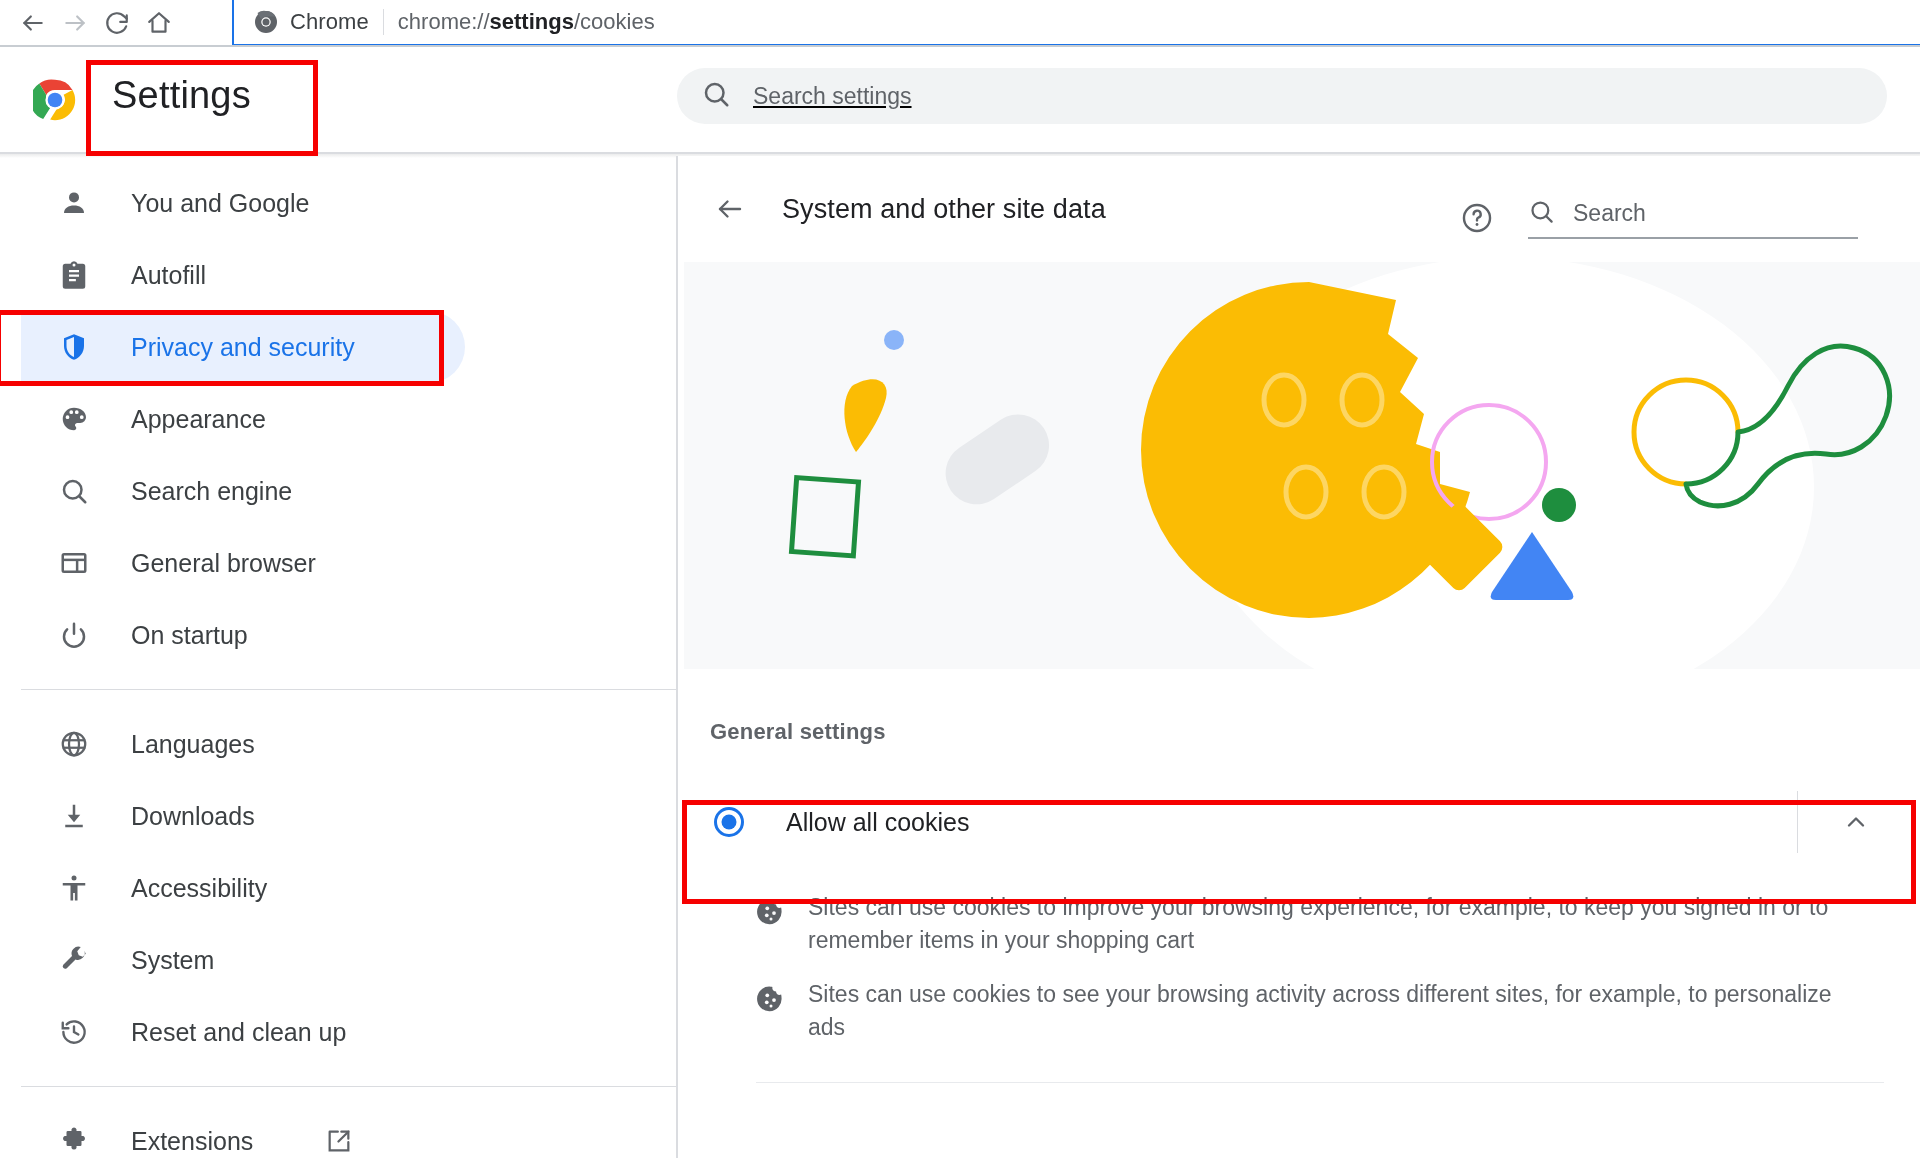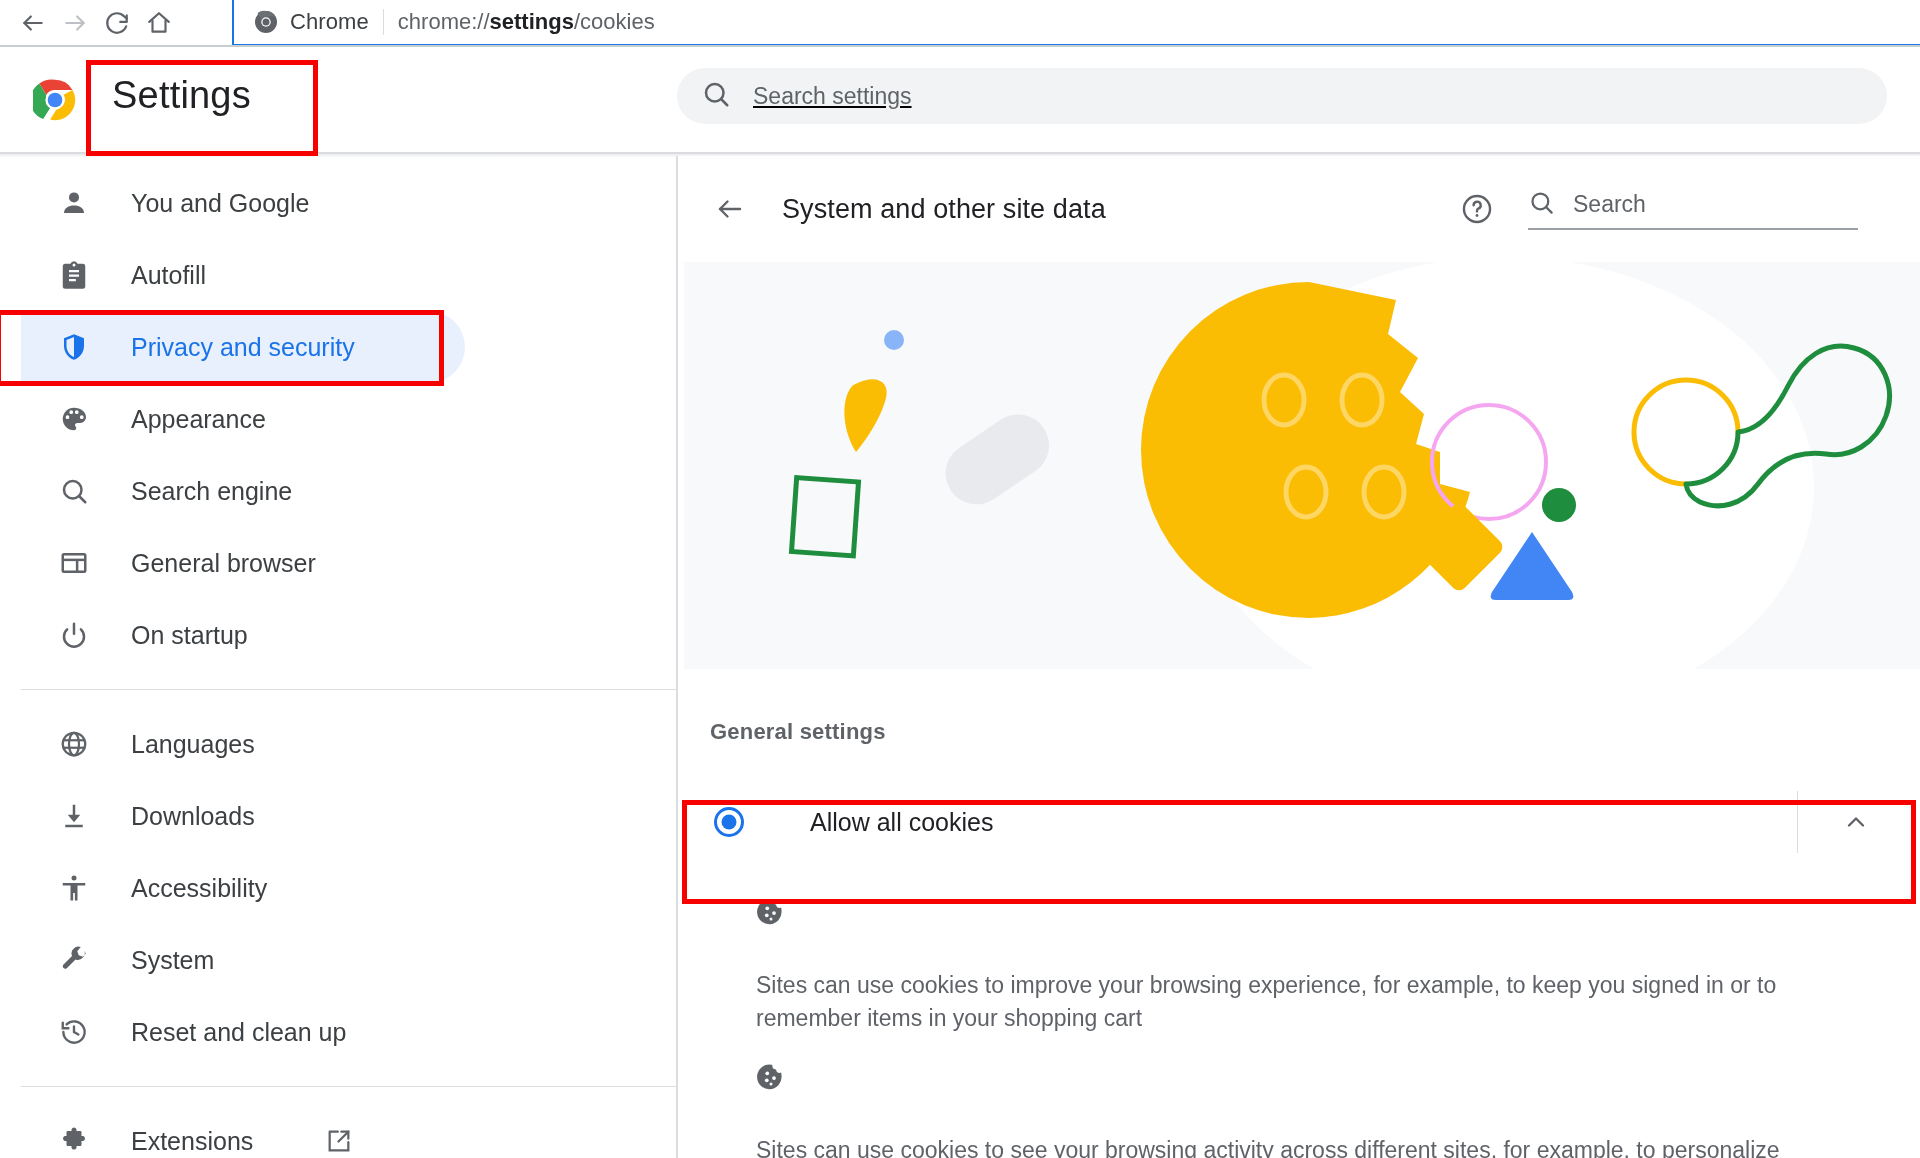--- a/index.html
+++ b/index.html
@@ -134,21 +134,21 @@
     position: relative;
   }
   .back-btn {
     width: 48px; height: 48px; display: flex; align-items: center; justify-content: center;
     color: #5f6368; flex: 0 0 48px;
   }
   .content-title {
     font-size: 27px; color: #202124; margin-left: 28px; letter-spacing: .1px;
   }
   .header-right {
-    position: absolute; right: 62px; top: 0; height: 106px;
+    position: absolute; right: 62px; top: 9px; height: 106px;
     display: flex; align-items: center; gap: 34px;
   }
   .help-btn { color: #5f6368; display: flex; align-items: center; }
   .hsearch {
     display: flex; align-items: center; gap: 18px;
     border-bottom: 2px solid #9aa0a6; padding-bottom: 8px; width: 330px;
   }
   .hsearch svg { color: #5f6368; flex: 0 0 auto; }
   .hsearch .ph { font-size: 23px; color: #5f6368; }
 
@@ -160,21 +160,21 @@
   }
   .banner svg { display: block; }
 
   
   .gen-label {
     font-size: 22px; color: #5f6368; font-weight: 700;
     margin: 50px 0 0 32px; letter-spacing: .2px;
   }
   .radio-row {
     position: relative; margin-top: 30px; height: 94px;
-    display: flex; align-items: center; gap: 24px;
+    display: flex; align-items: center;
   }
   .radio {
     width: 30px; height: 30px; border-radius: 50%;
     border: 3px solid #1a73e8; position: relative; margin-left: 36px;
     flex: 0 0 30px;
   }
   .radio::after {
     content: ""; position: absolute; left: 50%; top: 50%;
     transform: translate(-50%,-50%);
     width: 15px; height: 15px; border-radius: 50%; background: #1a73e8;
@@ -187,21 +187,21 @@
     width: 1px; height: 62px; background: #dadce0;
   }
   .expand-btn {
     position: absolute; right: 40px; top: 50%; transform: translateY(-50%);
     width: 48px; height: 48px; display: flex; align-items: center; justify-content: center;
     color: #5f6368;
   }
 
   .desc-row {
     display: flex; align-items: flex-start; margin: 22px 0 0 0;
-    padding-left: 78px; gap: 38px; flex-direction: column;
+    padding-left: 78px; gap: 18px;
   }
   .desc-row .cookie-ico { flex: 0 0 34px; margin-top: 6px; color: #5f6368; }
   .desc-row .txt {
     font-size: 23px; color: #5f6368; line-height: 1.42; max-width: 1055px;
   }
   .bottom-rule {
     height: 1px; background: #e8eaed; margin: 38px 36px 0 78px;
   }
 
   

